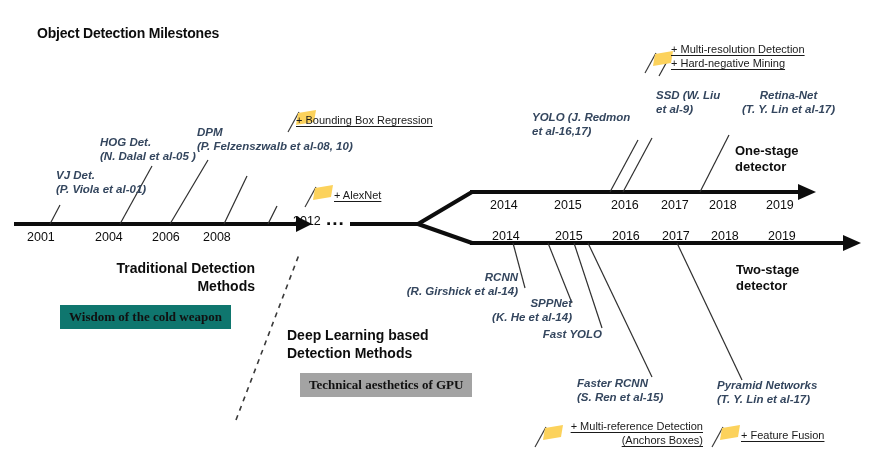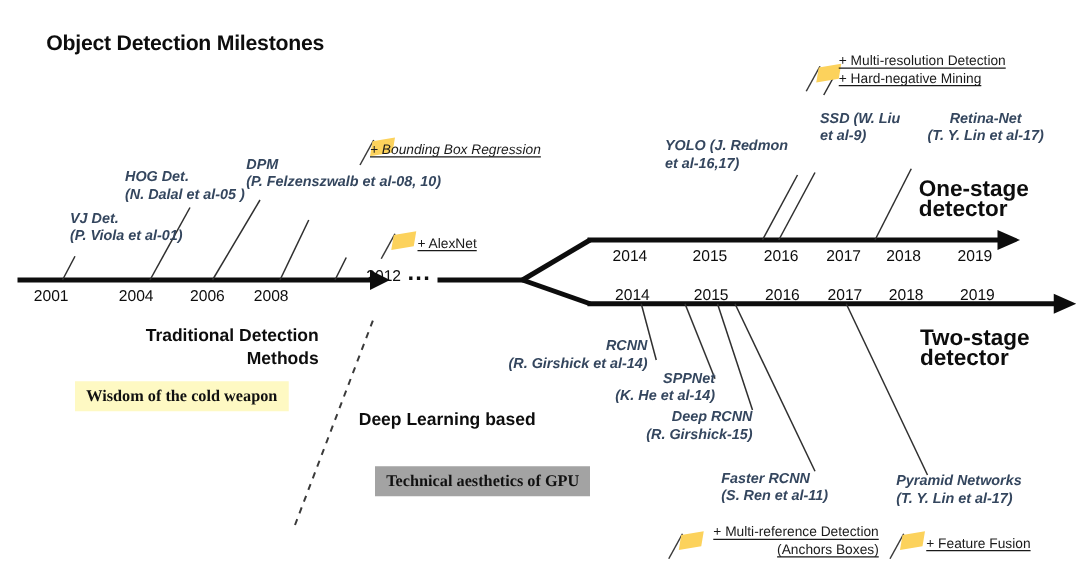--- a/index.html
+++ b/index.html
@@ -2,37 +2,37 @@
 <html><head>
 <meta charset="utf-8">
 <style>
   html,body{margin:0;padding:0;background:#ffffff;}
   body{width:873px;height:457px;overflow:hidden;
        font-family:"Liberation Sans",sans-serif;color:#000;}
   #stage{position:relative;width:873px;height:457px;}
   .abs{position:absolute;}
 
   
-  .title{left:37px;top:25px;font-size:17px;font-weight:bold;letter-spacing:-0.2px;color:#0d0d0d;}
+  .title{left:37px;top:25px;font-size:14px;font-weight:bold;letter-spacing:-0.2px;color:#0d0d0d;}
 
   
   .milestone{font-style:italic;font-weight:bold;font-size:11.5px;line-height:14px;color:#34465e;white-space:nowrap;}
   .milestone.rt{text-align:right;}
   .yearlbl{font-size:12.5px;color:#0d0d0d;white-space:nowrap;}
-  .stagelbl{font-size:18px;font-weight:bold;line-height:16px;color:#0d0d0d;white-space:nowrap;}
+  .stagelbl{font-size:13px;font-weight:bold;line-height:16px;color:#0d0d0d;white-space:nowrap;}
   .groupname{font-size:14px;font-weight:bold;line-height:18px;color:#0d0d0d;white-space:nowrap;}
   .groupname.rt{text-align:right;}
   .annot{font-size:11px;line-height:14px;color:#1a1a1a;white-space:nowrap;}
   .annot span{text-decoration:underline;text-underline-offset:2px;}
   .annot.rt{text-align:right;}
   .dots{font-size:19px;font-weight:bold;letter-spacing:1px;color:#0d0d0d;line-height:8px;}
 
   .tagbox{font-family:"Liberation Serif",serif;font-weight:bold;font-size:13px;
           color:#111;padding:4px 9px;white-space:nowrap;}
-  .tag-teal{background:#fef9c3;}
+  .tag-teal{background:#0f766e;}
   .tag-pink{background:#a3a3a3;}
 
   svg{position:absolute;left:0;top:0;}
   .axis{stroke:#0d0d0d;stroke-width:4;fill:none;}
   .leader{stroke:#2f2f2f;stroke-width:1.2;fill:none;}
   .dashsep{stroke:#3a3a3a;stroke-width:1.6;stroke-dasharray:5 5;fill:none;}
   .flagpole{stroke:#3a3a3a;stroke-width:1.2;fill:none;}
   .flagcloth{fill:#fcd25c;}
 </style>
 </head>
@@ -109,21 +109,21 @@
   </div>
   <div class="abs milestone" style="left:100px;top:135px;">
     <div>HOG Det.</div>
     <div>(N. Dalal et al-05 )</div>
   </div>
   <div class="abs milestone" style="left:197px;top:125px;">
     <div>DPM</div>
     <div>(P. Felzenszwalb et al-08, 10)</div>
   </div>
 
-  <div class="abs annot" style="left:296px;top:113px;font-style:italic;">
+  <div class="abs annot" style="left:296px;top:113px;">
     <div><span>+ Bounding Box Regression</span></div>
   </div>
   <div class="abs annot" style="left:334px;top:188px;">
     <div><span>+ AlexNet</span></div>
   </div>
 
   <div class="abs yearlbl" style="left:27px;top:230px;">2001</div>
   <div class="abs yearlbl" style="left:95px;top:230px;">2004</div>
   <div class="abs yearlbl" style="left:152px;top:230px;">2006</div>
   <div class="abs yearlbl" style="left:203px;top:230px;">2008</div>
@@ -131,20 +131,21 @@
   <div class="abs dots" style="left:326px;top:215px;">...</div>
 
   <div class="abs groupname rt" style="left:60px;top:259px;width:195px;">
     <div>Traditional Detection</div>
     <div>Methods</div>
   </div>
   <div class="abs tagbox tag-teal" style="left:60px;top:305px;">Wisdom of the cold weapon</div>
 
   <div class="abs groupname" style="left:287px;top:326px;">
     <div>Deep Learning based</div>
+    <div>Detection Methods</div>
   </div>
   <div class="abs tagbox tag-pink" style="left:300px;top:373px;">Technical aesthetics of GPU</div>
 
   <div class="abs annot" style="left:671px;top:42px;">
     <div><span>+ Multi-resolution Detection</span></div>
     <div><span>+ Hard-negative Mining</span></div>
   </div>
 
   <div class="abs milestone" style="left:532px;top:110px;">
     <div>YOLO (J. Redmon</div>
@@ -185,26 +186,25 @@
 
   <div class="abs milestone rt" style="left:300px;top:270px;width:218px;">
     <div>RCNN</div>
     <div>(R. Girshick et al-14)</div>
   </div>
   <div class="abs milestone rt" style="left:360px;top:296px;width:212px;">
     <div>SPPNet</div>
     <div>(K. He et al-14)</div>
   </div>
   <div class="abs milestone rt" style="left:410px;top:327px;width:192px;">
-    <div>Deep RCNN</div>
-    <div>(R. Girshick-15)</div>
+    <div>Fast YOLO</div>
   </div>
   <div class="abs milestone" style="left:577px;top:376px;">
     <div>Faster RCNN</div>
-    <div>(S. Ren et al-11)</div>
+    <div>(S. Ren et al-15)</div>
   </div>
   <div class="abs milestone" style="left:717px;top:378px;">
     <div>Pyramid Networks</div>
     <div>(T. Y. Lin et al-17)</div>
   </div>
 
   <div class="abs annot rt" style="left:500px;top:419px;width:203px;">
     <div><span>+ Multi-reference Detection</span></div>
     <div><span>(Anchors Boxes)</span></div>
   </div>

